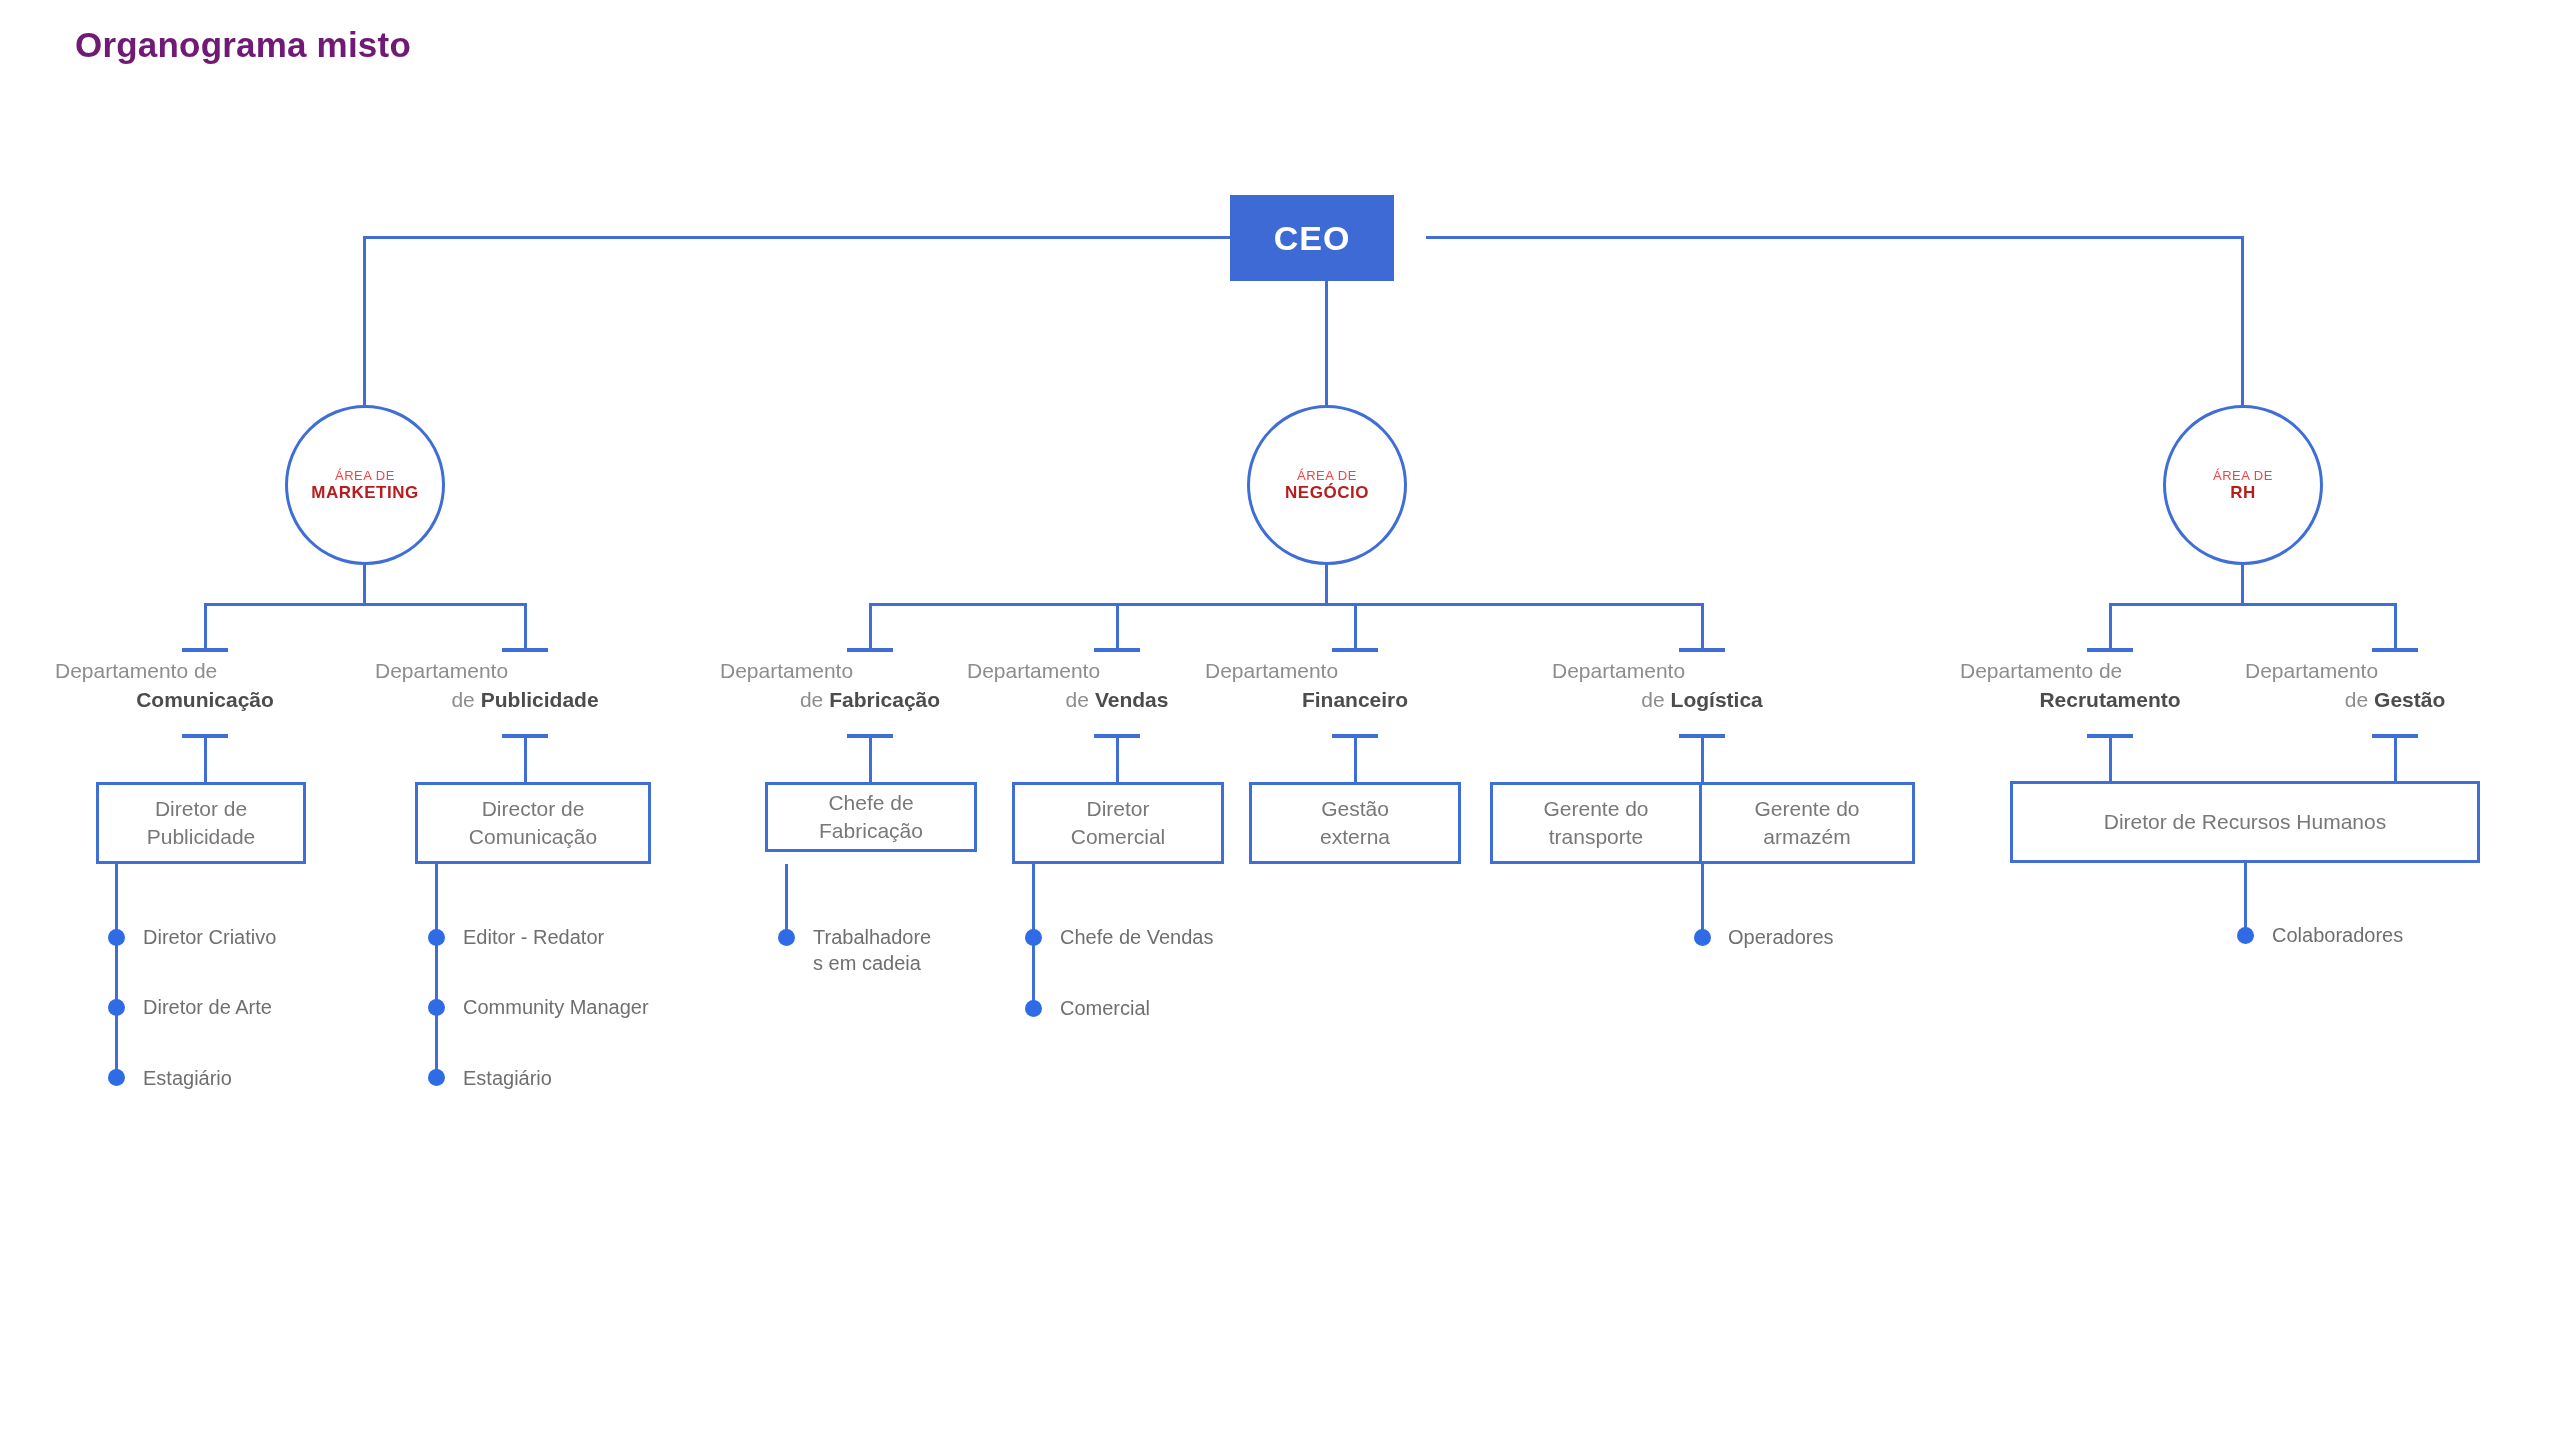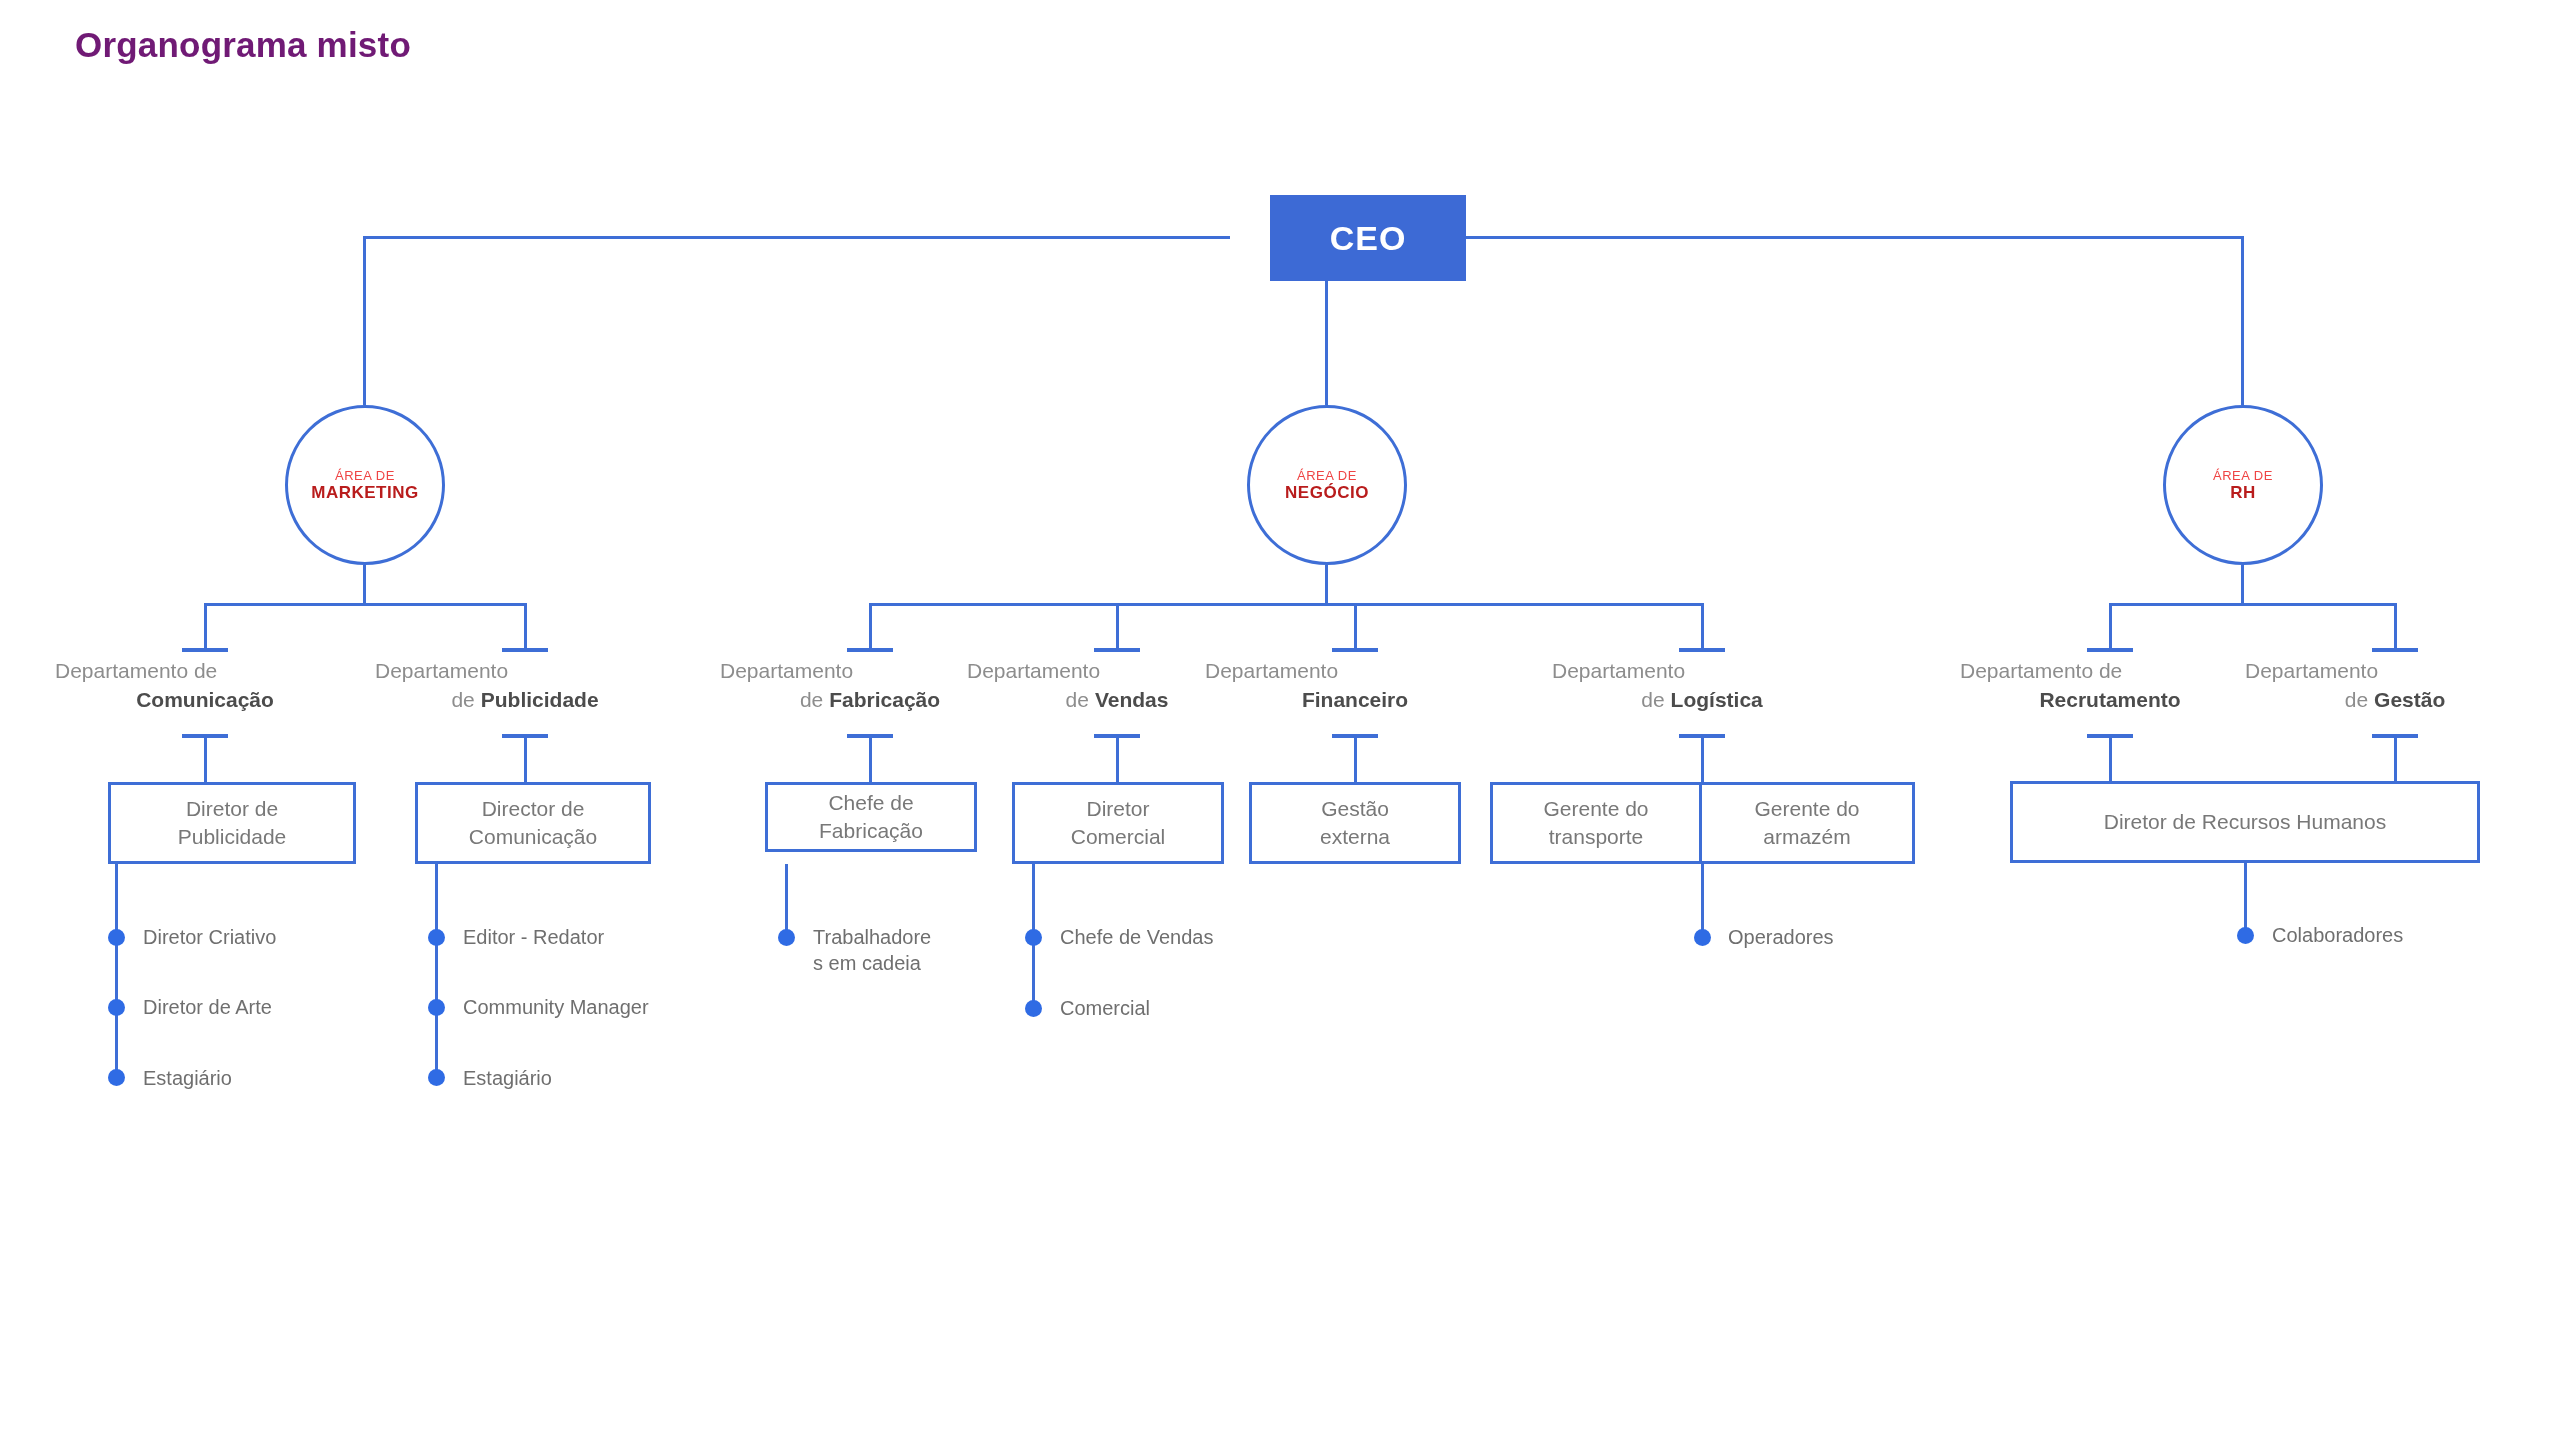--- a/index.html
+++ b/index.html
@@ -19,23 +19,23 @@
   .vl{position:absolute;width:3px;background:var(--accent)}
   .cap{position:absolute;height:4px;width:46px;background:var(--accent)}
   .circle{
     position:absolute;width:160px;height:160px;border:3px solid var(--accent);border-radius:50%;
     background:#fff;display:flex;flex-direction:column;align-items:center;justify-content:center;
     text-align:center;z-index:2;
   }
   .circle .l1{font-size:13px;color:#ef4444;letter-spacing:.5px}
   .circle .l2{font-size:17px;font-weight:bold;color:#b91c1c;letter-spacing:.5px}
   .ceo{
-    position:absolute;left:1230px;top:195px;width:196px;height:86px;background:var(--ceo);
+    position:absolute;left:1230px;top:195px;width:164px;height:86px;background:var(--ceo);
     color:#fff;font-weight:bold;font-size:34px;letter-spacing:1px;
-    display:flex;align-items:center;justify-content:center;z-index:2;margin-left:40px;
+    display:flex;align-items:center;justify-content:center;z-index:2;
   }
   .dept-label{position:absolute;width:300px;font-size:21px;line-height:29px;color:#8d8d8d}
   .dept-bottom{display:flex;justify-content:center;gap:6px}
   .dept-bottom span:empty{display:none}
   .bold{font-weight:bold;color:#4c4c4c}
   .node-box{
     position:absolute;border:3px solid var(--accent);background:#fff;z-index:2;
     display:flex;align-items:center;justify-content:center;text-align:center;
     font-size:21px;line-height:28px;color:#787878;white-space:pre-line;
   }
@@ -159,21 +159,21 @@
     <div class="vl" style="left:1116px;top:734px;height:48px"></div>
   <div class="cap" style="left:1332px;top:734px"></div>
     <div class="vl" style="left:1354px;top:734px;height:48px"></div>
   <div class="cap" style="left:1679px;top:734px"></div>
     <div class="vl" style="left:1701px;top:734px;height:48px"></div>
   <div class="cap" style="left:2087px;top:734px"></div>
     <div class="vl" style="left:2109px;top:734px;height:48px"></div>
   <div class="cap" style="left:2372px;top:734px"></div>
     <div class="vl" style="left:2394px;top:734px;height:48px"></div>
 
-  <div class="node-box" style="left:108px;top:782px;width:248px;height:82px">Diretor de
+  <div class="node-box" style="left:96px;top:782px;width:210px;height:82px">Diretor de
 Publicidade</div>
   <div class="node-box" style="left:415px;top:782px;width:236px;height:82px">Director de
 Comunicação</div>
   <div class="node-box" style="left:765px;top:782px;width:212px;height:70px">Chefe de
 Fabricação</div>
   <div class="node-box" style="left:1012px;top:782px;width:212px;height:82px">Diretor
 Comercial</div>
   <div class="node-box" style="left:1249px;top:782px;width:212px;height:82px">Gestão
 externa</div>
   <div class="node-box" style="left:1490px;top:782px;width:212px;height:82px">Gerente do

